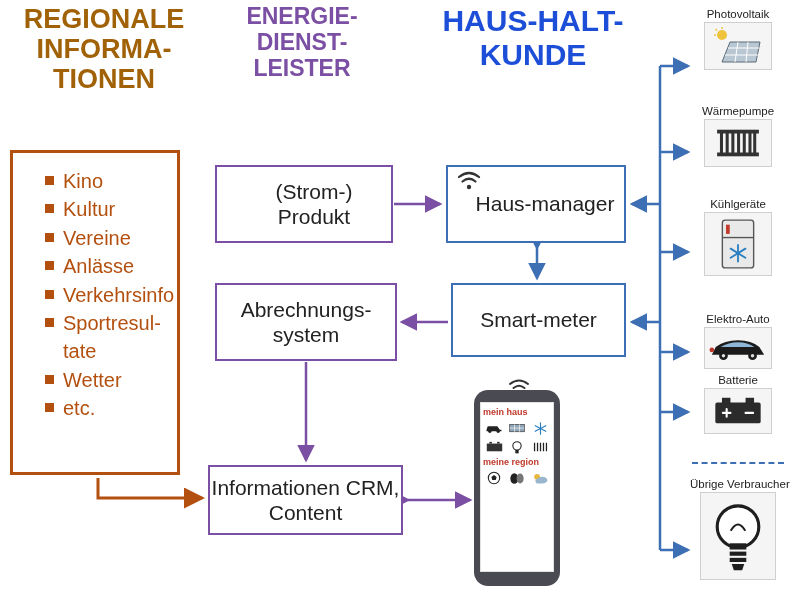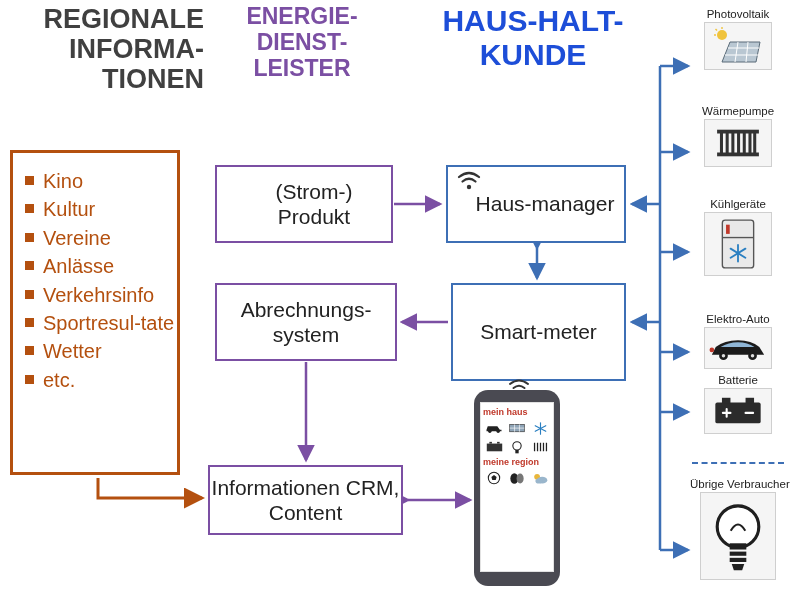--- a/index.html
+++ b/index.html
@@ -24,22 +24,21 @@
     position: absolute;
     font-weight: bold;
     line-height: 1.12;
     text-align: center;
   }
   #head-regional {
     left: 4px;
     top: 4px;
     width: 200px;
     font-size: 27px;
-    color: #404040;
-    text-align: right;
+    color: #a16207;
   }
   #head-energie {
     left: 212px;
     top: 4px;
     width: 180px;
     font-size: 23px;
     color: #7b4fa3;
   }
   #head-haushalt {
     left: 438px;
@@ -52,20 +51,21 @@
   
   #regional-box {
     position: absolute;
     left: 10px;
     top: 150px;
     width: 170px;
     height: 325px;
     border: 3px solid #b4500f;
     box-sizing: border-box;
     background: #ffffff;
+    padding-left: 20px;
   }
   #regional-list {
     list-style: none;
     margin: 0;
     padding: 14px 0 0 12px;
     color: #b4500f;
     font-size: 20px;
     line-height: 1.42;
   }
   #regional-list li {
@@ -116,21 +116,21 @@
   #box-abrechnung {
     left: 215px;
     top: 283px;
     width: 182px;
     height: 78px;
   }
   #box-smartmeter {
     left: 451px;
     top: 283px;
     width: 175px;
-    height: 98px;
+    height: 74px;
   }
   #box-informationen {
     left: 208px;
     top: 465px;
     width: 195px;
     height: 70px;
   }
 
   
   #wifi-hausmanager {

